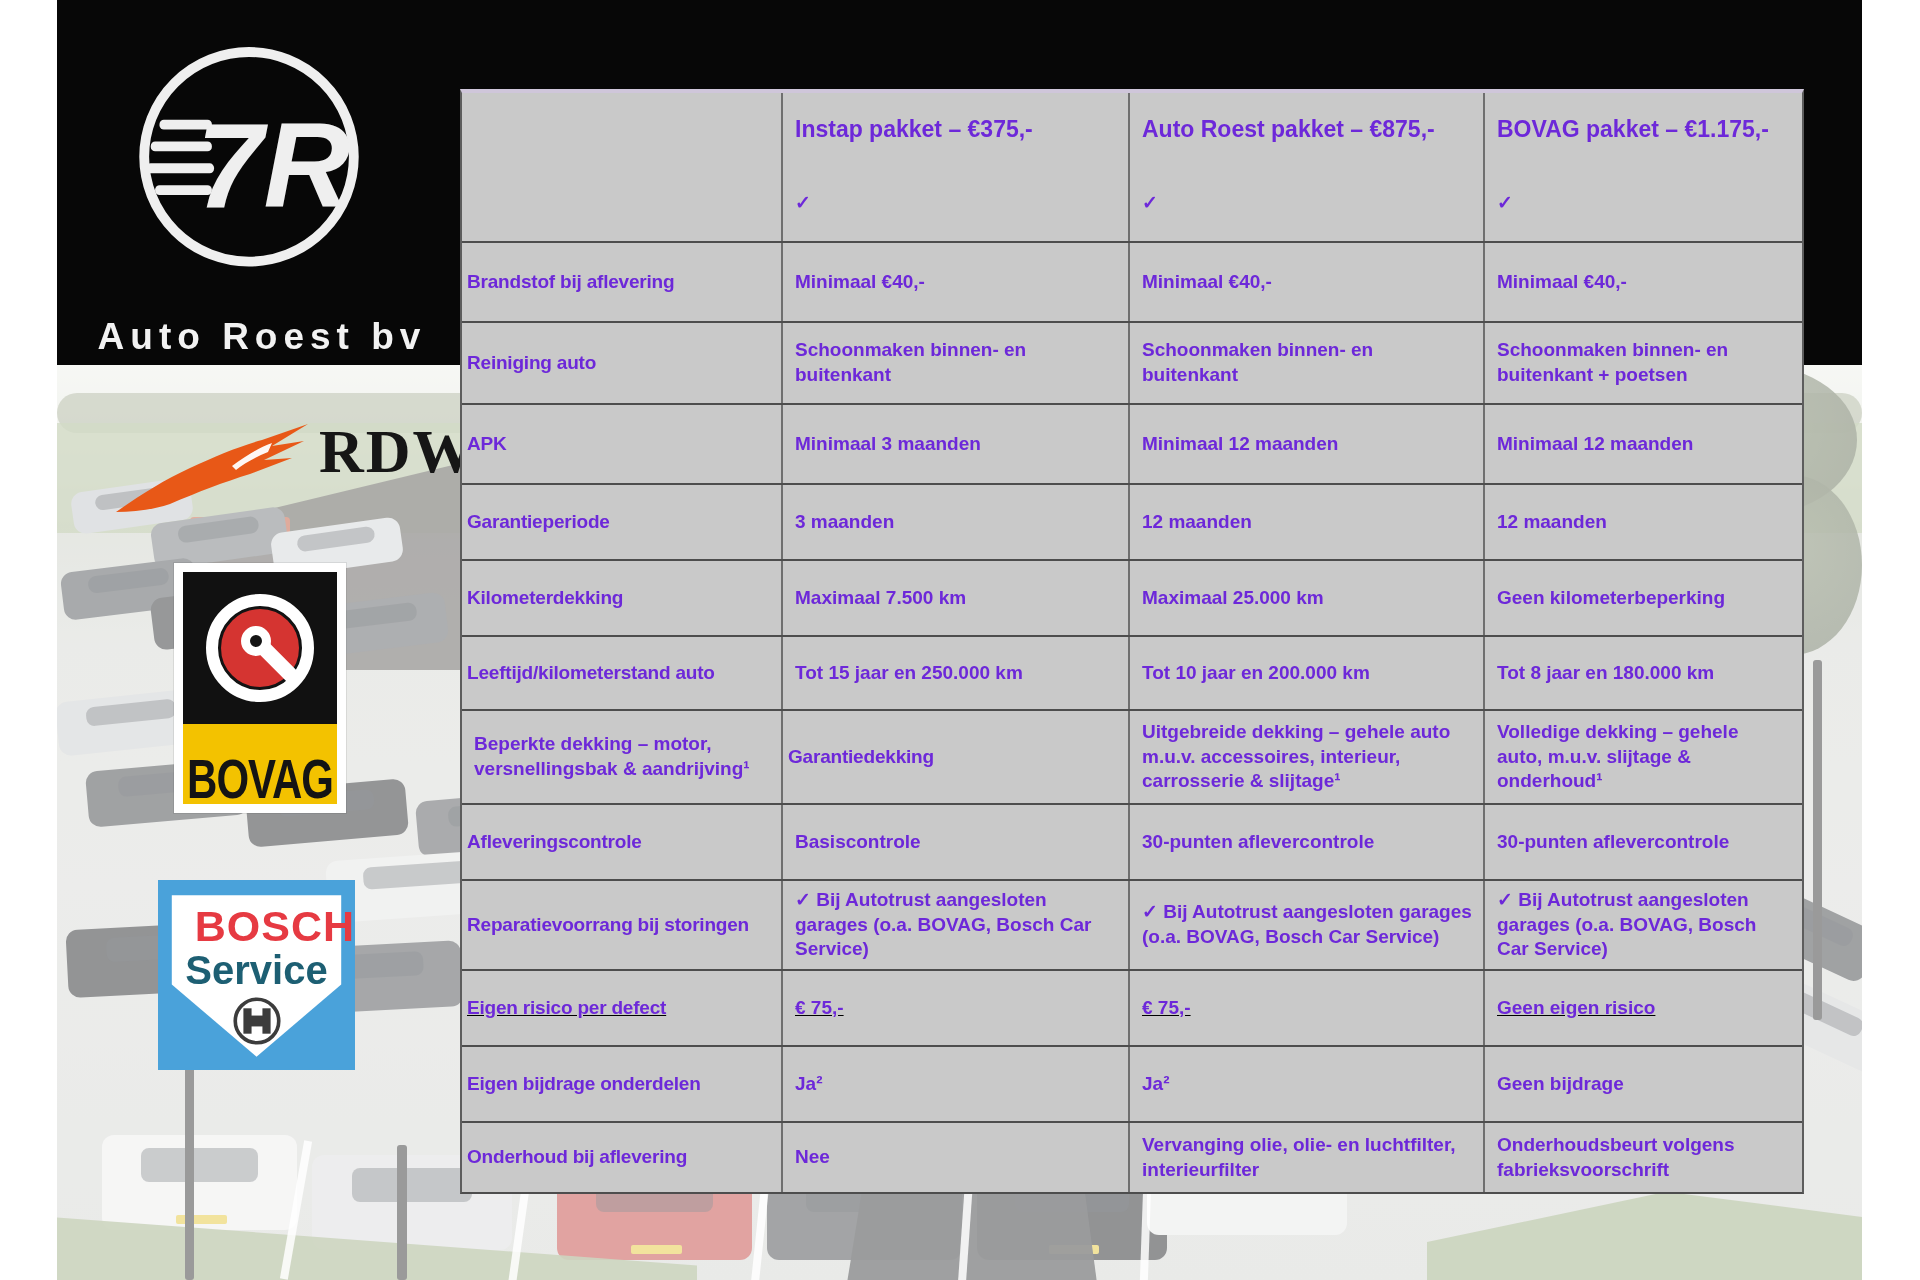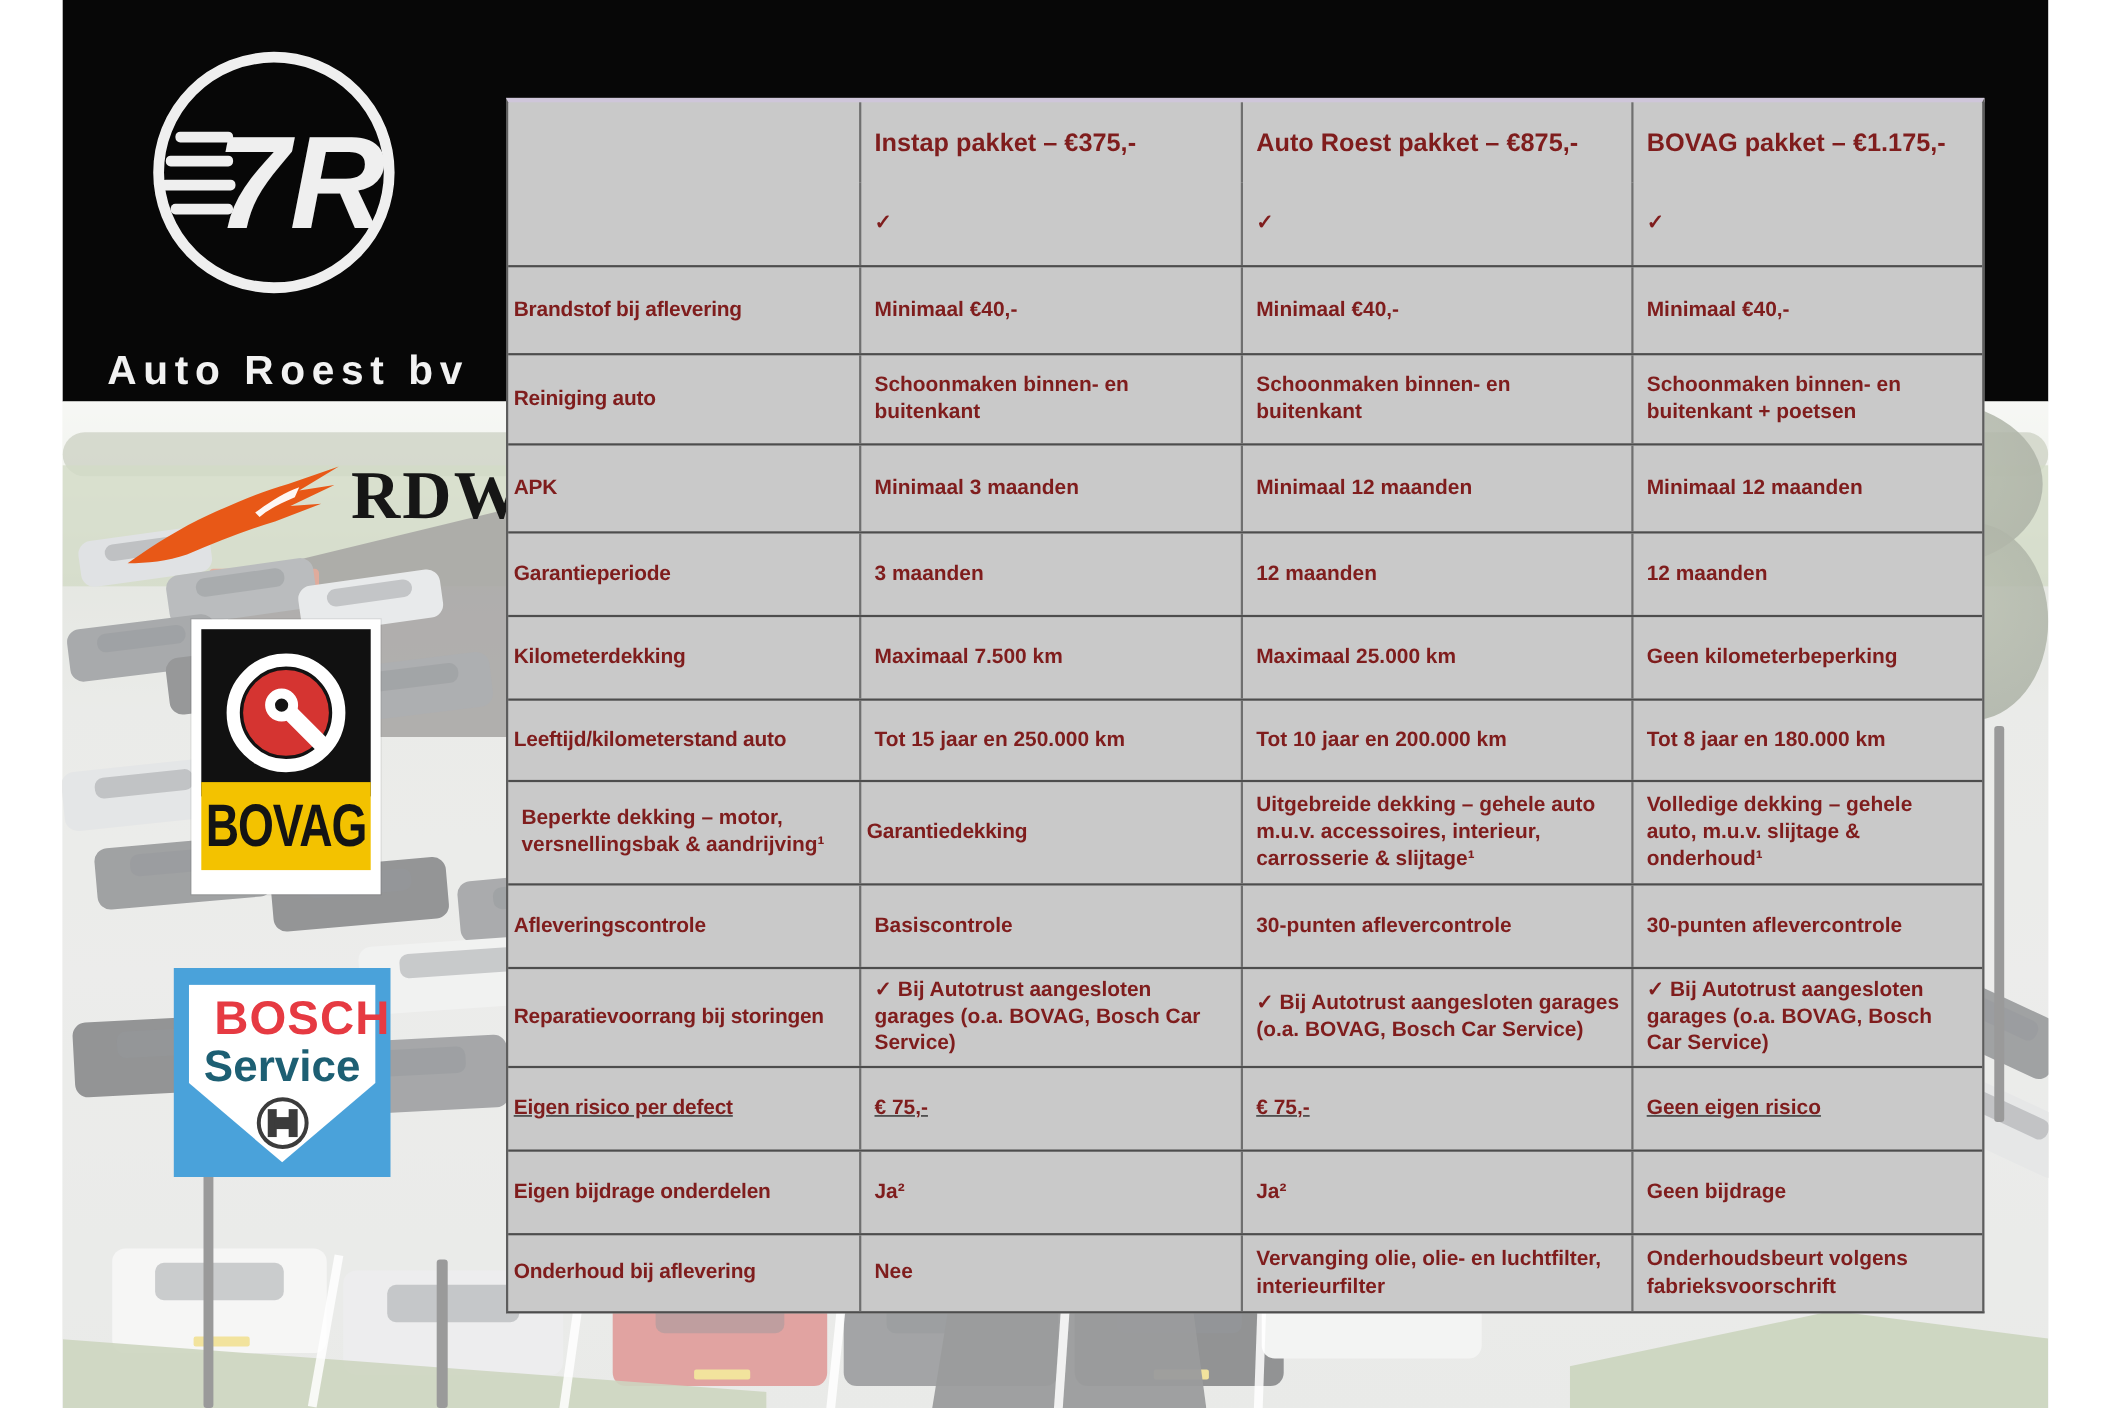--- a/index.html
+++ b/index.html
@@ -48,43 +48,43 @@
          box-shadow:0 0 0 1px rgba(0,0,0,.08);}
   .bovag-top{position:absolute;left:9px;top:9px;width:154px;height:152px;background:#111111;}
   .bovag-ring{position:absolute;left:50%;top:50%;width:108px;height:108px;margin:-54px 0 0 -54px;
               border:12px solid #ffffff;border-radius:50%;box-sizing:border-box;}
   .bovag-disc{position:absolute;left:50%;top:50%;width:82px;height:82px;margin:-41px 0 0 -41px;
               background:var(--bovag-red);border:2px solid #141414;border-radius:50%;box-sizing:border-box;}
   .bovag-stem{position:absolute;left:72px;top:68px;width:58px;height:15px;background:#ffffff;border-radius:8px;
               transform:rotate(45deg);transform-origin:8px 8px;}
   .bovag-hub{position:absolute;left:58px;top:54px;width:30px;height:30px;border:9px solid #ffffff;
              border-radius:50%;box-sizing:border-box;background:#141414;}
-  .bovag-bottom{position:absolute;left:9px;top:148px;width:154px;height:80px;background:var(--bovag-yellow);
-                display:flex;align-items:center;justify-content:center;}
+  .bovag-bottom{position:absolute;left:9px;top:161px;width:154px;height:80px;background:var(--bovag-yellow);
+                display:flex;align-items:flex-end;justify-content:center;}
   .bovag-word{font-size:42px;font-weight:bold;color:#141414;letter-spacing:-1px;transform:scaleY(1.3);}
 
   
   .bosch{position:absolute;left:101px;top:880px;width:197px;height:190px;background:var(--bosch-blue);}
   .bosch-shield{position:absolute;left:0;top:0;width:100%;height:100%;background:#ffffff;
                 clip-path:polygon(7% 8%,93% 8%,93% 55%,50% 93%,7% 55%);}
   .bosch-l1{position:absolute;left:0;top:22px;width:100%;text-align:right;font-size:43px;font-weight:bold;
             color:var(--bosch-red);letter-spacing:1px;}
   .bosch-l2{position:absolute;left:0;top:68px;width:100%;text-align:center;font-size:40px;font-weight:bold;
             color:var(--bosch-teal);}
   .bosch-arm{position:absolute;left:50%;top:112px;margin-left:-29px;}
 
   
   .pkg-table{position:absolute;left:403px;top:89px;width:1340px;background:var(--table-bg);
              border-top:4px solid var(--table-lav);border-left:2px solid #5d5d5d;border-right:2px solid #5d5d5d;
              border-bottom:2px solid #4d4d4d;box-sizing:content-box;}
   .t-row{display:grid;grid-template-columns:319px 347px 355px 315px;box-sizing:border-box;}
   .t-row + .t-row{border-top:2px solid #4d4d4d;}
   .t-head{height:73px;}
   .t-cell{display:flex;align-items:center;box-sizing:border-box;padding:4px 10px 4px 12px;
-          color:#7f1d1d;font-weight:bold;font-size:19px;line-height:1.3;}
+          color:#6d28d9;font-weight:bold;font-size:19px;line-height:1.3;}
   .t-cell + .t-cell{border-left:2px solid #6f6f6f;}
   .t-label{padding-left:5px;padding-right:6px;font-size:19px;letter-spacing:-0.2px;}
   .t-head .t-cell{font-size:23px;}
 </style>
 </head>
 <body>
 
 <div class="canvas">
   <div class="content">
 

